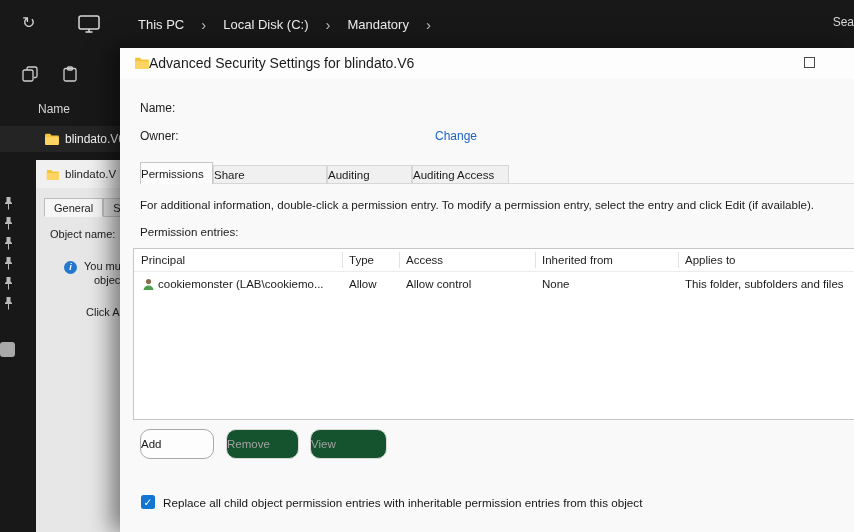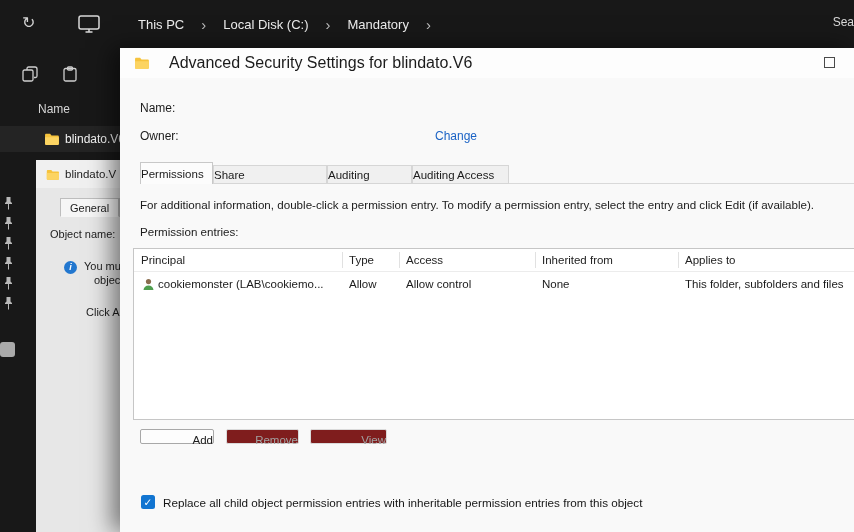--- a/index.html
+++ b/index.html
@@ -28,40 +28,40 @@
   .pin{position:absolute;left:4px}
   .rail-ind{position:absolute;left:0;top:294px;width:15px;height:15px;background:#a9a9a9;border-radius:3px}
 
   
   .props{position:absolute;left:36px;top:160px;width:84px;height:372px;background:#e7e7e7;
          color:#1c1c1c;overflow:hidden}
   .props-title{position:absolute;left:0;top:0;width:84px;height:28px;background:#f0f0f0;
                display:flex;align-items:center}
   .props-title svg{margin-left:10px;flex:none}
   .props-title span{margin-left:6px;font-size:11.5px;white-space:nowrap}
-  .props-tabs{position:absolute;left:24px;top:38px;display:flex}
+  .props-tabs{position:absolute;left:8px;top:38px;display:flex}
   .ptab{height:19px;line-height:19px;padding:0 9px;font-size:11px;border:1px solid #bdbdbd;
         background:#dedede;white-space:nowrap}
   .ptab.active{background:#f6f6f6;border-bottom-color:#f6f6f6}
   .pline{position:absolute;font-size:11px;white-space:nowrap;color:#1c1c1c}
   .obj-name{left:14px;top:68px}
   .info-icon{position:absolute;left:28px;top:101px;width:13px;height:13px;border-radius:50%;
              background:#2277cf;color:#fff;font-size:9px;font-style:italic;font-weight:bold;
              text-align:center;line-height:13px}
   .iline1{left:48px;top:100px}
   .iline2{left:58px;top:114px}
   .iline3{left:50px;top:146px}
 
   
   .dialog{position:absolute;left:120px;top:48px;width:734px;height:484px;background:#f9f9f9;
           box-shadow:-8px 0 22px rgba(0,0,0,.5);color:#1b1b1b}
   .dlg-title{position:absolute;left:0;top:0;width:734px;height:30px;background:#fdfdfd;
              display:flex;align-items:center}
   .dlg-title svg{margin-left:14px;flex:none}
-  .dlg-title span{margin-left:20px;font-size:16px}
+  .dlg-title span{margin-left:0;font-size:14px}
   .max-btn{position:absolute;left:684px;top:9px;width:11px;height:11px;border:1.2px solid #4a4a4a;background:transparent}
 
   .frow{position:absolute;font-size:12px;white-space:nowrap}
   .lbl-name{left:20px;top:53px}
   .val-name{left:110px;top:53px}
   .lbl-owner{left:20px;top:81px}
   .val-owner{left:110px;top:81px}
   .link-change{left:315px;top:81px;color:#1b63c5;cursor:pointer}
 
   .tabs{position:absolute;left:20px;top:114px;width:714px;height:22px}
@@ -82,23 +82,23 @@
   .th{position:absolute;top:0;height:22px;line-height:22px;font-size:11.5px;color:#222;white-space:nowrap}
   .th0{left:7px}.th1{left:215px}.th2{left:272px}.th3{left:408px}.th4{left:551px}
   .th-sep{position:absolute;top:3px;height:16px;width:1px;background:#e1e1e1}
   .sep1{left:208px}.sep2{left:265px}.sep3{left:401px}.sep4{left:544px}
   .hline{position:absolute;left:0;top:22px;width:728px;height:1px;background:#ececec}
   .trow{position:absolute;left:0;top:23px;width:728px;height:24px}
   .td{position:absolute;top:0;height:24px;line-height:24px;font-size:11.5px;white-space:nowrap}
   .td0{left:24px}.td1{left:215px}.td2{left:272px}.td3{left:408px}.td4{left:551px}
   .person{position:absolute;left:8px;top:5px}
 
-  .btn{position:absolute;height:15px;font-size:11.5px;text-align:right;line-height:21px;
-       background:#fdfdfd;border:1px solid #a8a8a8;border-radius:2px;color:#1b1b1b;cursor:pointer}
-  .btn.disabled{background:#7f1d1d;border-color:#dadada;color:#a3a3a3}
+  .btn{position:absolute;height:30px;font-size:11.5px;text-align:left;line-height:21px;
+       background:#fdfdfd;border:1px solid #a8a8a8;border-radius:10px;color:#1b1b1b;cursor:pointer}
+  .btn.disabled{background:#14532d;border-color:#dadada;color:#a3a3a3}
   .btn-add{left:20px;top:381px;width:74px}
   .btn-remove{left:106px;top:381px;width:73px}
   .btn-view{left:190px;top:381px;width:77px}
   .btn-inherit{left:20px;top:414px;width:133px}
 
   .chk-row{position:absolute;left:21px;top:447px;display:flex;align-items:center}
   .chk{width:14px;height:14px;background:#1275d1;border-radius:2.5px;color:#fff;font-size:10.5px;
        line-height:14px;text-align:center;flex:none;cursor:pointer}
   .chk-label{margin-left:8px;font-size:11.7px;color:#161616;white-space:nowrap}
 </style>

